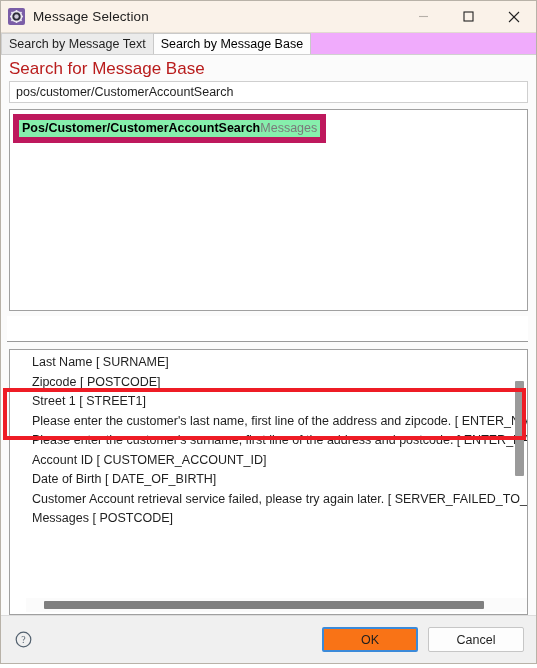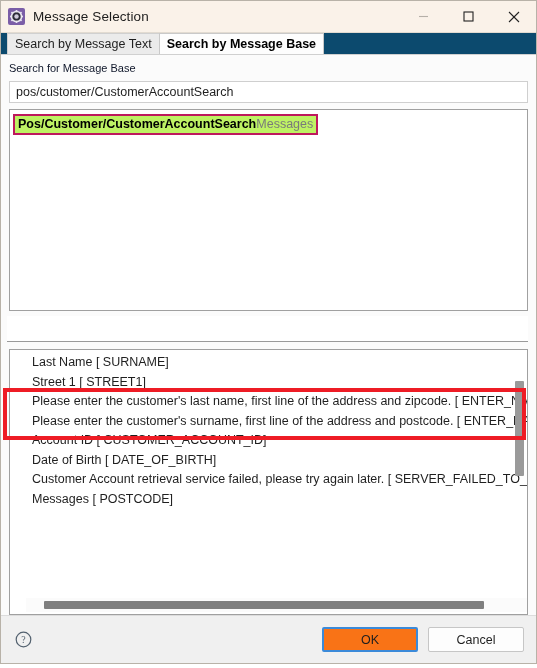--- a/index.html
+++ b/index.html
@@ -71,24 +71,24 @@
     font-size: 13px;
     color: #222;
   }
   .win-btn.min { color: #b5b0a8; }
   .win-btn svg { display: block; }
 
   
   .tabstrip {
     flex: 0 0 auto;
     height: 22px;
-    background: #0c4a6e;
+    background: #f0abfc;
     display: flex;
     align-items: flex-end;
-    padding-left: 6px;
+    padding-left: 0;
     box-sizing: border-box;
     border-bottom: 1px solid #d0d0d0;
     position: relative;
     text-align: center;
   }
   .tab {
     font-size: 12.5px;
     color: #1f1f1f;
     padding: 3px 7px 3px 7px;
     line-height: 15px;
@@ -99,36 +99,35 @@
     border-bottom: none;
     margin-right: -1px;
     white-space: nowrap;
   }
   .tab.active {
     background: #fdfdfd;
     border-color: #c9c9c9;
     color: #000;
     position: relative;
     z-index: 2;
-    font-weight: bold;
   }
 
   
   .panel {
     flex: 1 1 auto;
     background: #fbfbfb;
     position: relative;
     display: flex;
     flex-direction: column;
     overflow: hidden;
   }
 
   .field-label {
-    font-size: 11px;
-    color: #0f172a;
+    font-size: 17px;
+    color: #b91c1c;
     padding: 6px 12px 5px 8px;
     line-height: 15px;
   }
 
   .text-input {
     margin: 0 8px 0 8px;
     height: 22px;
     background: #ffffff;
     border: 1px solid #cfcfcf;
     box-sizing: border-box;
@@ -162,22 +161,22 @@
   }
 
   .list-row {
     font-size: 12.5px;
     line-height: 17px;
     padding: 1px 3px;
     color: #1f1f1f;
     white-space: nowrap;
   }
   .list-row.selected {
-    background: #bef264;
-    border: 2px solid #be185d;
+    background: #86efac;
+    border: 6px solid #be185d;
     display: inline-block;
     padding: 0px 3px;
   }
   .sel-bold { font-weight: bold; color: #000; }
   .sel-dim  { color: #7a7a7a; }
 
   
   .redbox {
     position: absolute;
     left: 2px;
@@ -345,20 +344,21 @@
       </div>
     </div>
 
     <div class="search-msg-block">
       <div class="text-input plain" placeholder=""></div>
     </div>
 
     <div class="listbox bottom">
       <div class="msg-scroll">
         <div class="msg-row">Last Name [ SURNAME]</div>
+        <div class="msg-row">Zipcode [ POSTCODE]</div>
         <div class="msg-row">Street 1 [ STREET1]</div>
         <div class="msg-row">Please enter the customer's last name, first line of the address and zipcode. [ ENTER_NAME_PR</div>
         <div class="msg-row">Please enter the customer's surname, first line of the address and postcode. [ ENTER_NAME_PR</div>
         <div class="msg-row">Account ID [ CUSTOMER_ACCOUNT_ID]</div>
         <div class="msg-row">Date of Birth [ DATE_OF_BIRTH]</div>
         <div class="msg-row">Customer Account retrieval service failed, please try again later. [ SERVER_FAILED_TO_LIST]</div>
         <div class="msg-row">Messages [ POSTCODE]</div>
         <div class="vscroll"></div>
       </div>
       <div class="hscroll-track">

